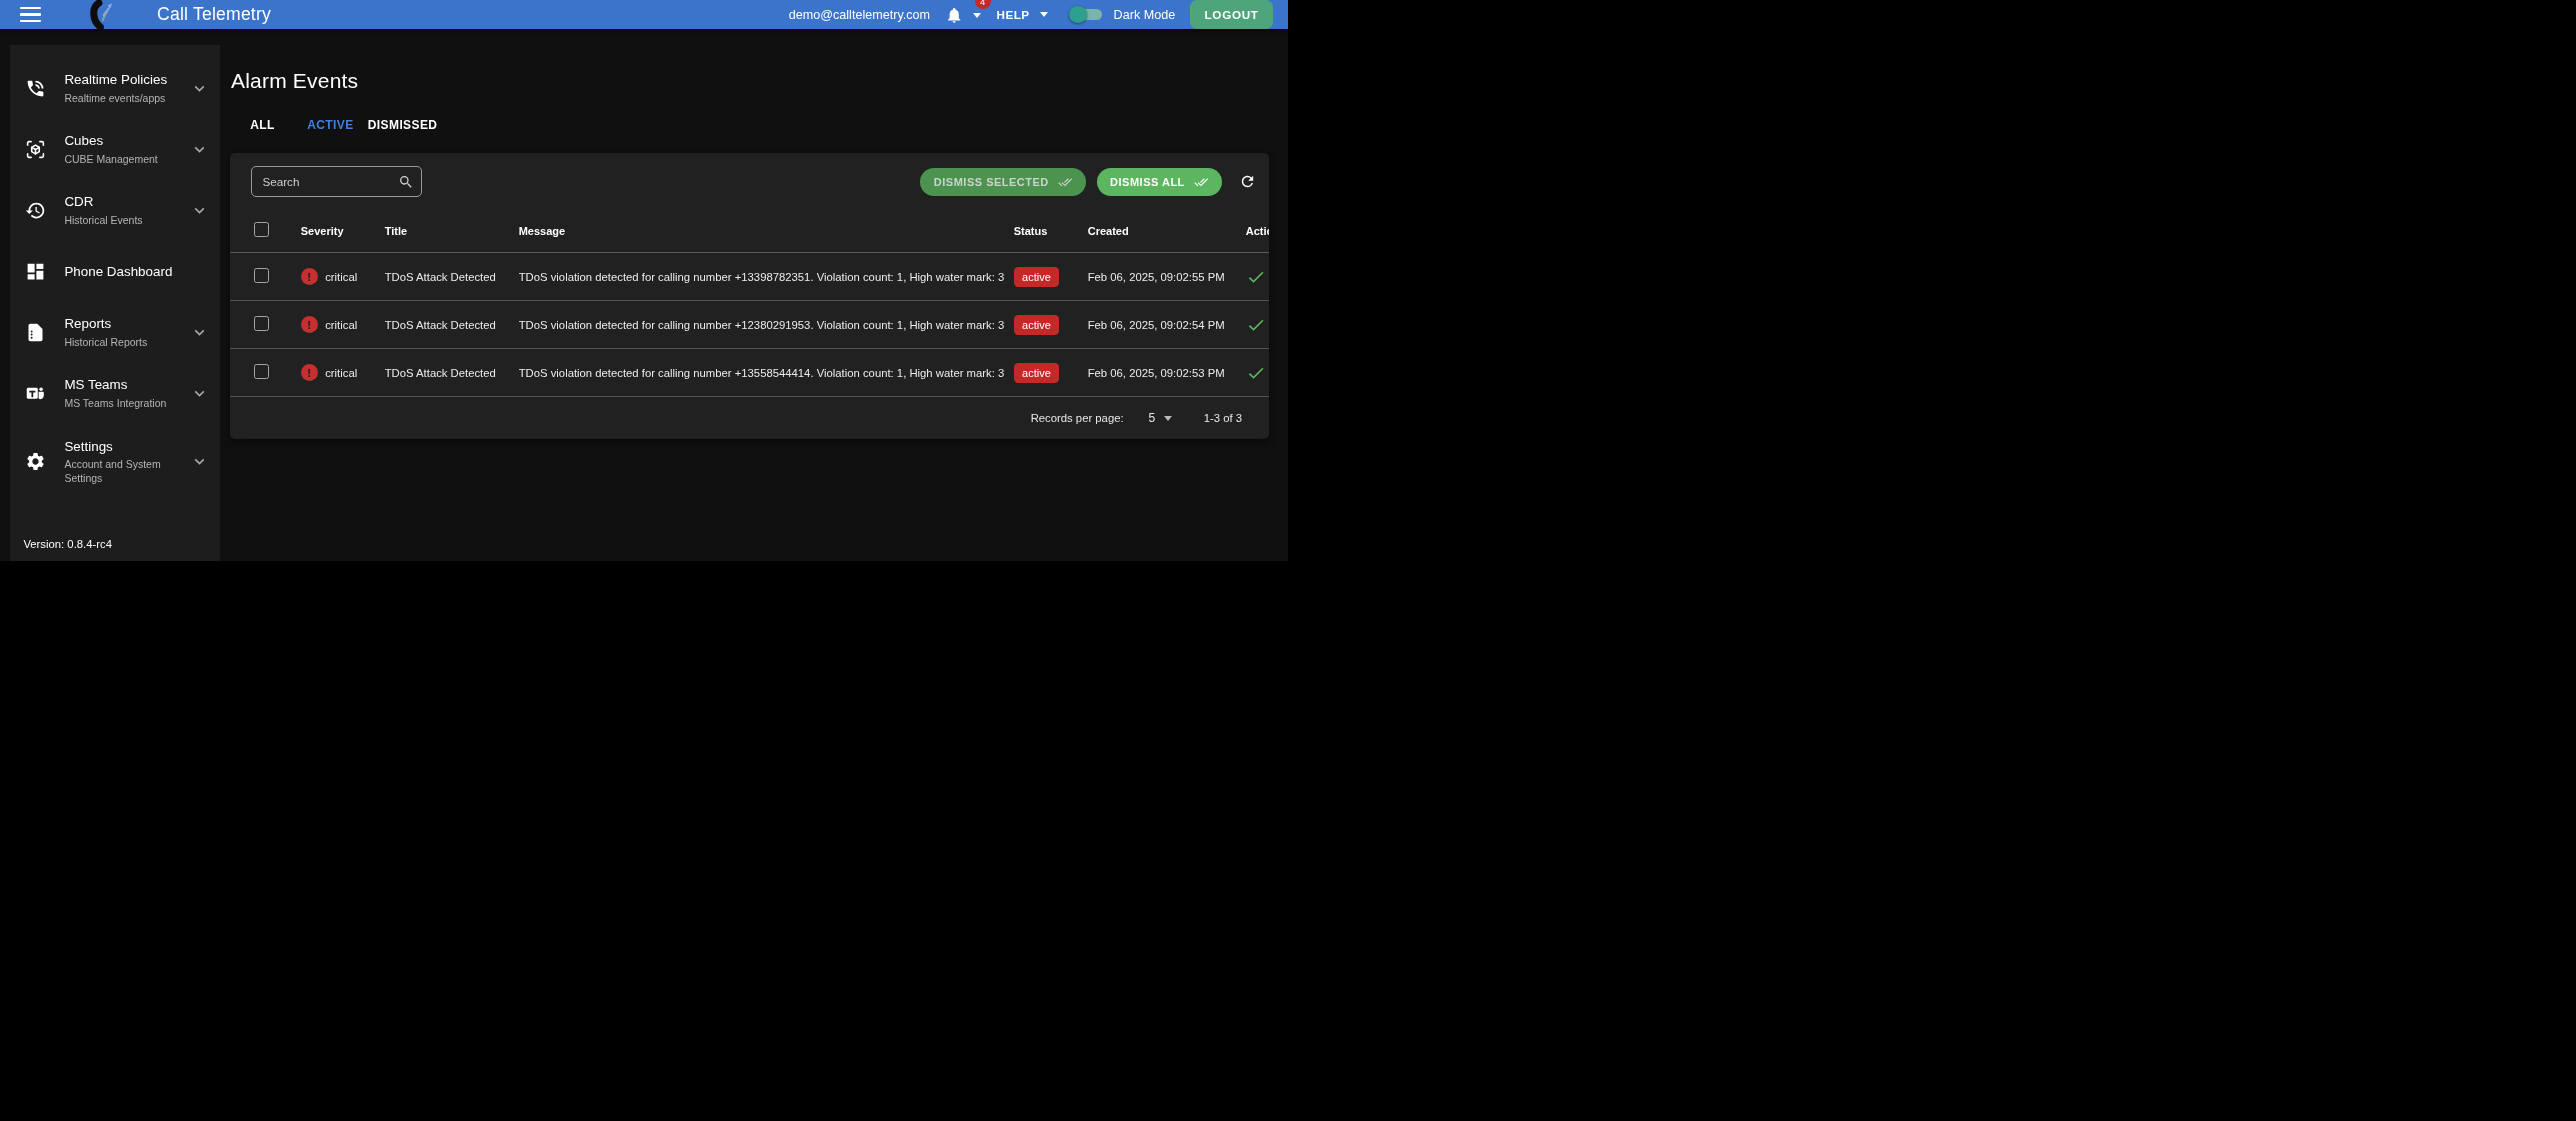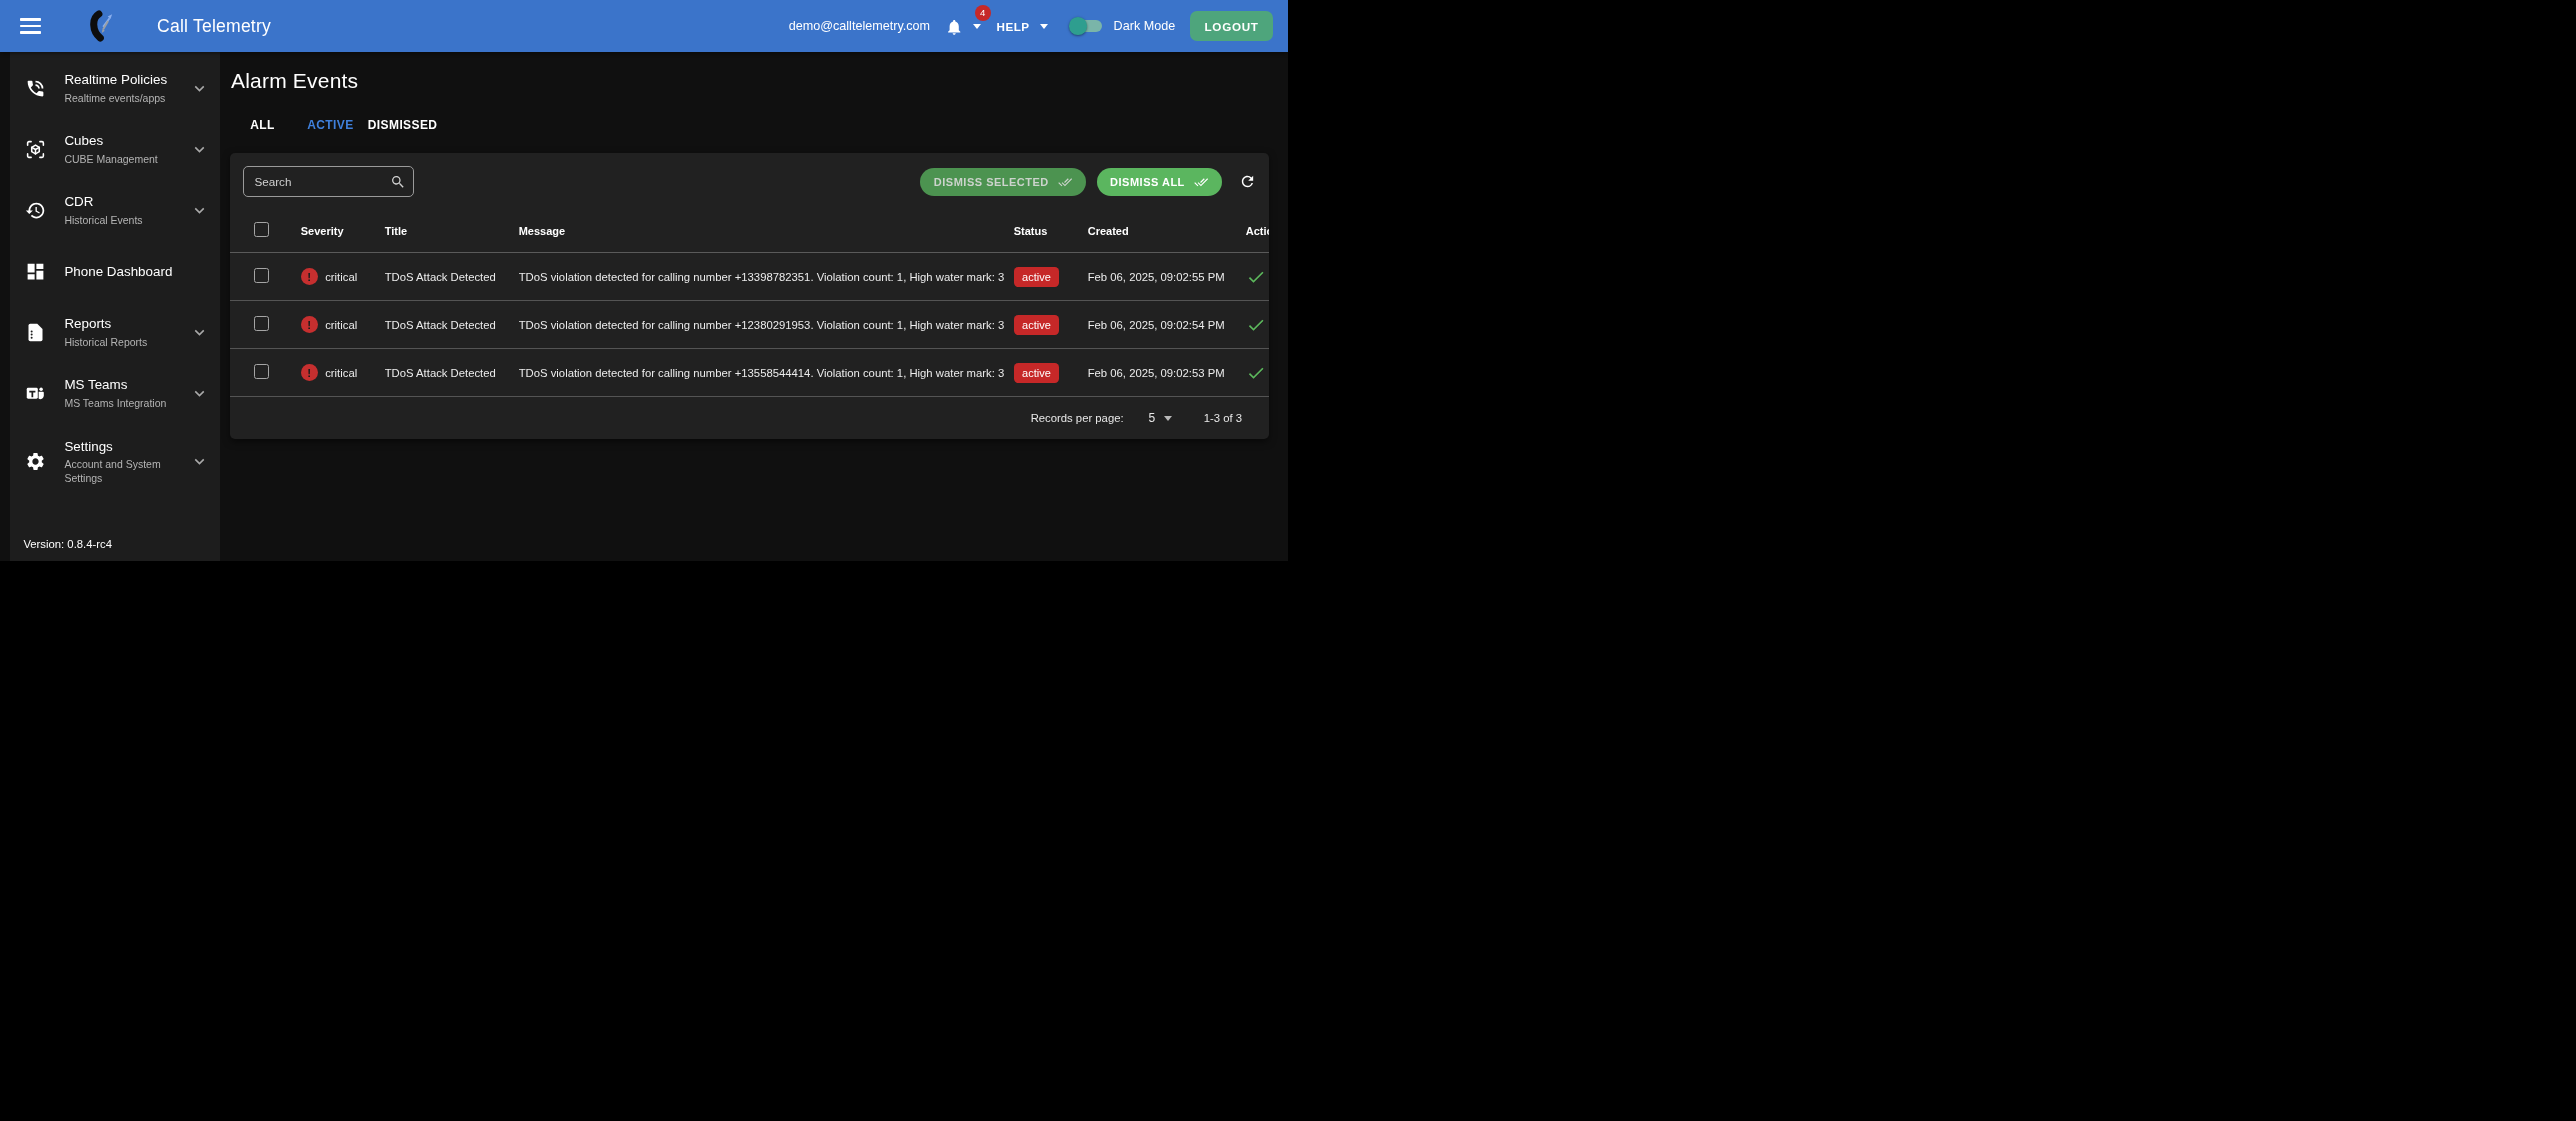--- a/index.html
+++ b/index.html
@@ -6,21 +6,21 @@
   html,body { background:#000; }
   body {
     width:1288px; height:561px; position:relative; overflow:hidden;
     font-family:"Liberation Sans","DejaVu Sans",sans-serif;
     background:var(--page_bg,#101010);
   }
   svg { display:block; }
 
   
   .appbar {
-    position:absolute; top:0; left:0; right:0; height:52px;
+    position:absolute; top:0; left:0; right:0; height:29px;
     background:var(--appbar_bg,#3b74ca);
     display:flex; align-items:center; padding:0 15px;
     box-shadow:0 1.7px 4.2px rgba(0,0,0,.45); z-index:10;gap:31px;
   }
   .burger { width:21px; display:flex; flex-direction:column; gap:4.2px; cursor:pointer; margin-left:5px; }
   .burger i { display:block; height:2.5px; background:#fff; border-radius:0.8px; }
   .logo { margin-left:11.7px; }
   .app-title { color:#fff; font-size:17.6px; letter-spacing:0.2px; margin-left:8.4px; font-weight:400; }
   .bar-spacer { flex:1; }
   .bar-right { display:flex; align-items:center; gap:15px; }
@@ -63,21 +63,21 @@
   .main { position:absolute; top:45px; left:210px; right:0; bottom:0; background:var(--page_bg,#101010); }
   .page-title { color:#fff; font-size:21px; font-weight:400; letter-spacing:0.2px; margin:23.5px 0 0 21px; }
   .tabs { display:flex; margin:17px 0 0 18.4px; }
   .tab { min-width:68px; text-align:center; padding:8.4px 3.4px; color:#fff; font-size:12px; font-weight:bold; letter-spacing:0.4px; cursor:pointer; }
   .tab.active { color:var(--active_tab,#3f80dc); }
 
   .card {
     margin:12.6px 0 0 20px; width:1039px; background:var(--card_bg,#212121);
     border-radius:5px; box-shadow:0 2.5px 7.5px rgba(0,0,0,.5); overflow:hidden;
   }
-  .toolbar { display:flex; align-items:center; justify-content:space-between; padding:13.4px 13.4px 11.7px 13.4px; }
+  .toolbar { display:flex; align-items:center; justify-content:space-between; padding:13.4px 13.4px 11.7px 13.4px;margin-left:8px; }
   .search { position:relative; width:171px; }
   .search input {
     width:100%; height:31px; background:transparent; border:0.8px solid #9a9a9a; border-radius:5px;
     color:#eee; font-family:inherit; font-size:11.7px; padding:0 30px 0 10px; outline:none;
   }
   .search input::placeholder { color:#cfcfcf; }
   .search .sicon { position:absolute; right:8.4px; top:7.5px; }
   .toolbar-actions { display:flex; align-items:center; gap:11px; }
   .btn {
     display:flex; align-items:center; gap:9.2px; border:none; cursor:pointer; height:28.5px;

